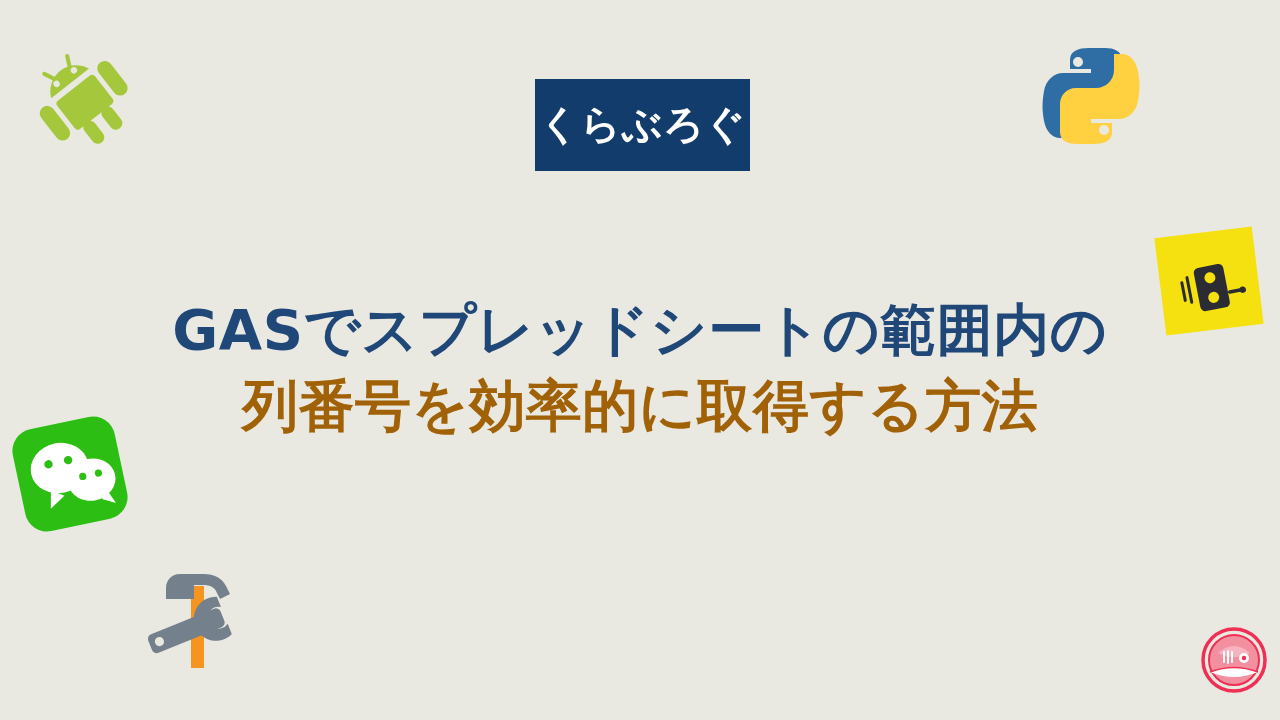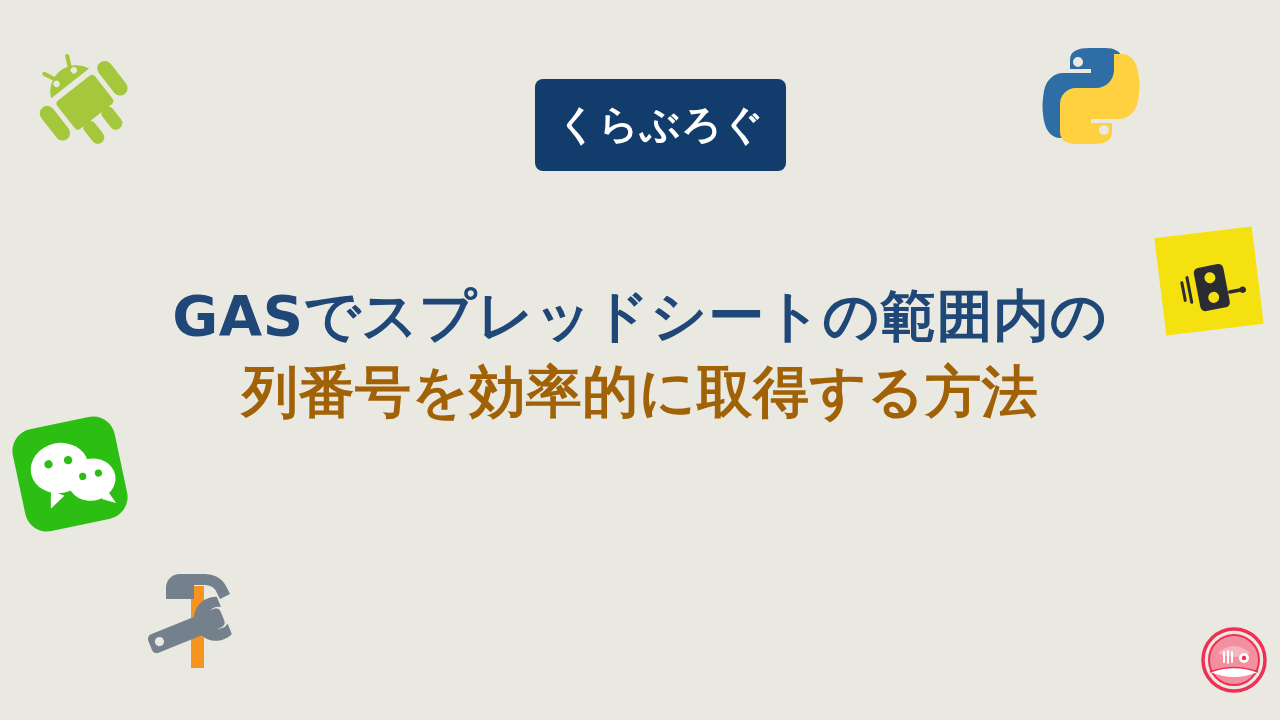--- a/index.html
+++ b/index.html
@@ -21,45 +21,45 @@
     height: 720px;
     background: #eae9e1;
     overflow: hidden;
   }
 
   
   #brand-logo {
     position: absolute;
     left: 535px;
     top: 79px;
-    width: 251px;
+    width: 215px;
     height: 92px;
     background: #123c6b;
-    border-radius: 8px;
+    border-radius: 0;
     display: flex;
     align-items: center;
     justify-content: center;
     box-sizing: border-box;
   }
   #brand-logo .logo-text {
     color: #ffffff;
     font-size: 40px;
     font-weight: 700;
     letter-spacing: 0.5px;
     line-height: 1;
     font-family: "DejaVu Sans", "Liberation Sans", sans-serif;
     white-space: nowrap;
     transform: translateY(-1px);
   }
 
   
   #title-block {
     position: absolute;
     left: 0;
-    top: 278px;
+    top: 292px;
     width: 1280px;
     text-align: center;
   }
   #title-block .title-line {
     display: block;
     color: #1f4878;
     font-size: 56px;
     font-weight: 700;
     line-height: 76px;
     letter-spacing: 0.5px;

